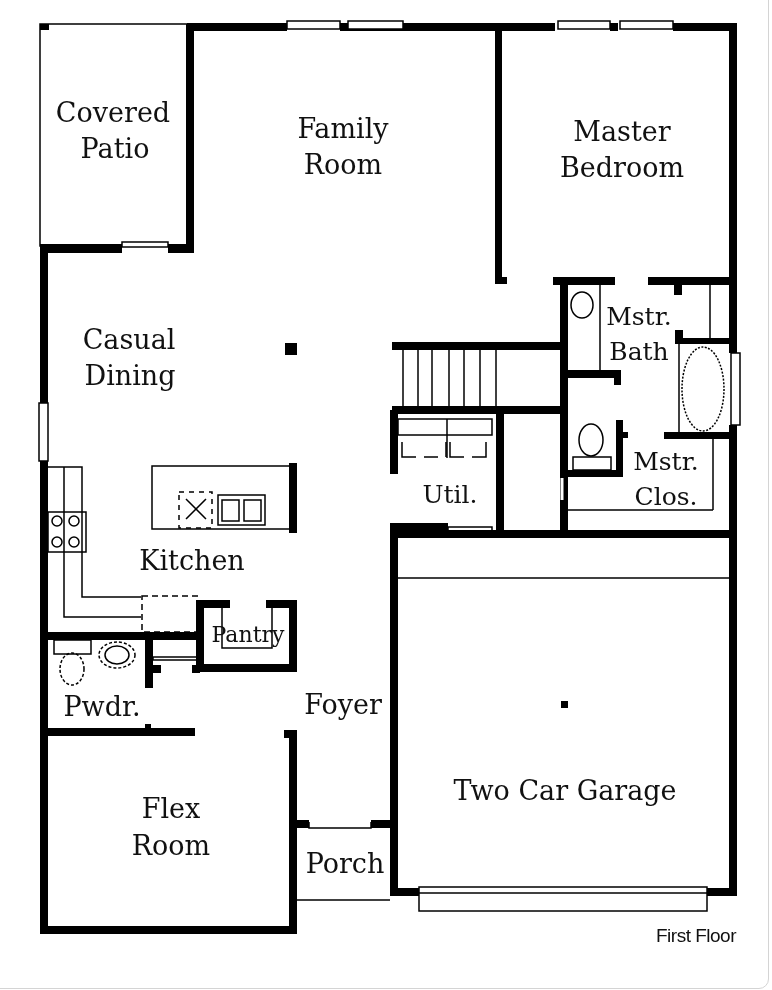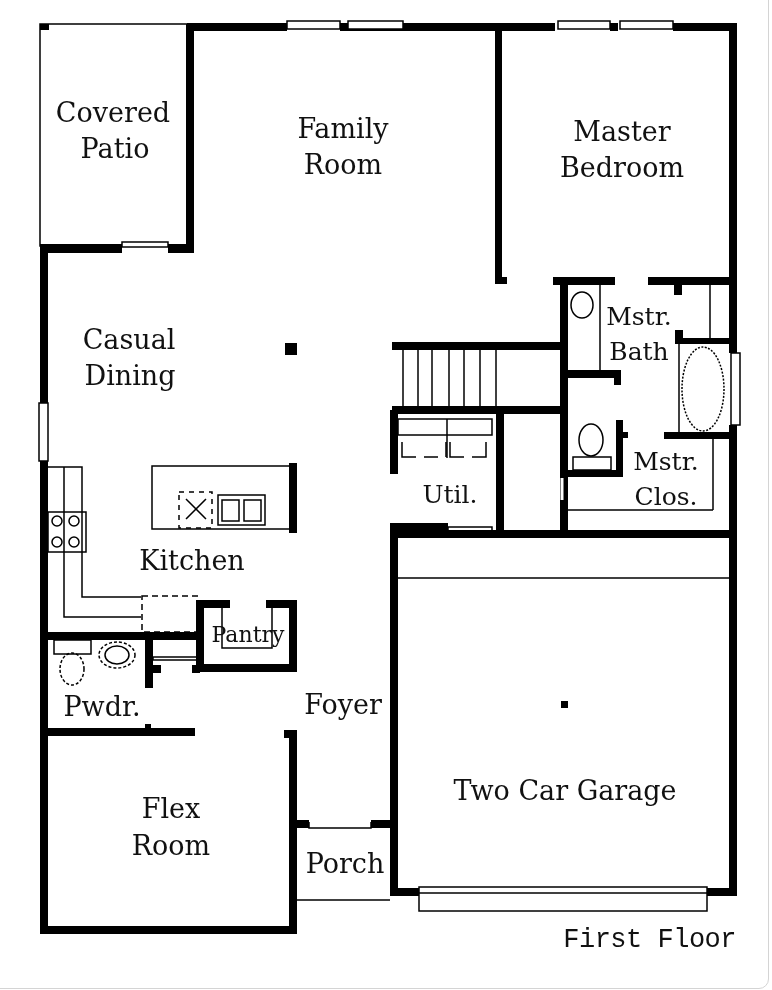--- a/index.html
+++ b/index.html
@@ -10,22 +10,22 @@
       box-sizing: border-box;
     }
     svg.plan { position: absolute; left: 0; top: 0; width: 772px; height: 990px; }
     .room-label {
       font-family: "DejaVu Serif", "Liberation Serif", serif;
       font-size: 27px; fill: #111111;
     }
     .room-label.sm { font-size: 25px; }
     .caption {
       position: absolute; right: 36px; top: 925px;
-      font-family: Liberation Mono, monospace;
-      font-size: 27px; color: #111111; letter-spacing: -0.5px;
+      font-family: Liberation Sans, sans-serif;
+      font-size: 19px; color: #111111; letter-spacing: -0.5px;
     }
     .w { fill: #000000; }
     .thin { fill: none; stroke: #000; stroke-width: 1.5; }
     .dash { fill: none; stroke: #000; stroke-width: 1.5; stroke-dasharray: 8 6; }
     .win { fill: #ffffff; stroke: #000; stroke-width: 1.5; }
   </style>
 </head>
 <body>
 
 <div class="card"></div>

